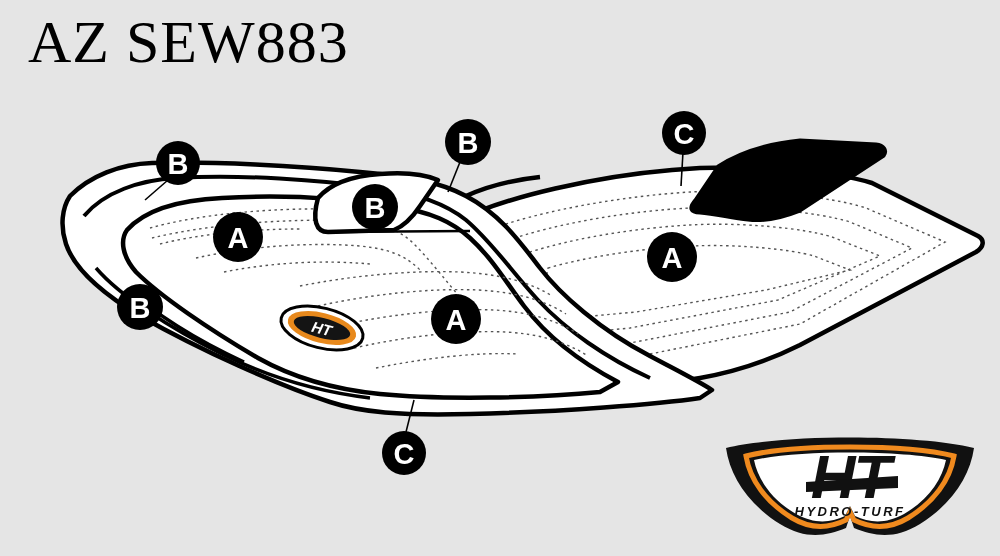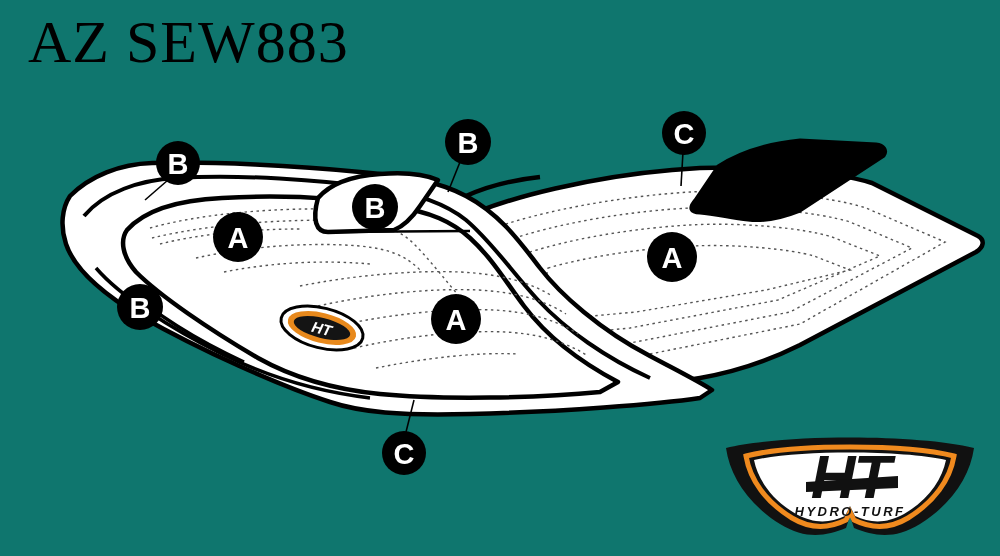--- a/index.html
+++ b/index.html
@@ -7,21 +7,21 @@
     padding: 0;
     background: #ffffff;
   }
   body {
     font-family: "Liberation Sans", sans-serif;
   }
   #page {
     position: relative;
     width: 1000px;
     height: 556px;
-    background: #0f766e;
+    background: #e5e5e5;
     overflow: hidden;
   }
   #title {
     position: absolute;
     left: 28px;
     top: 12px;
     font-family: "Liberation Serif", serif;
     font-size: 60px;
     line-height: 1;
     letter-spacing: 1px;

